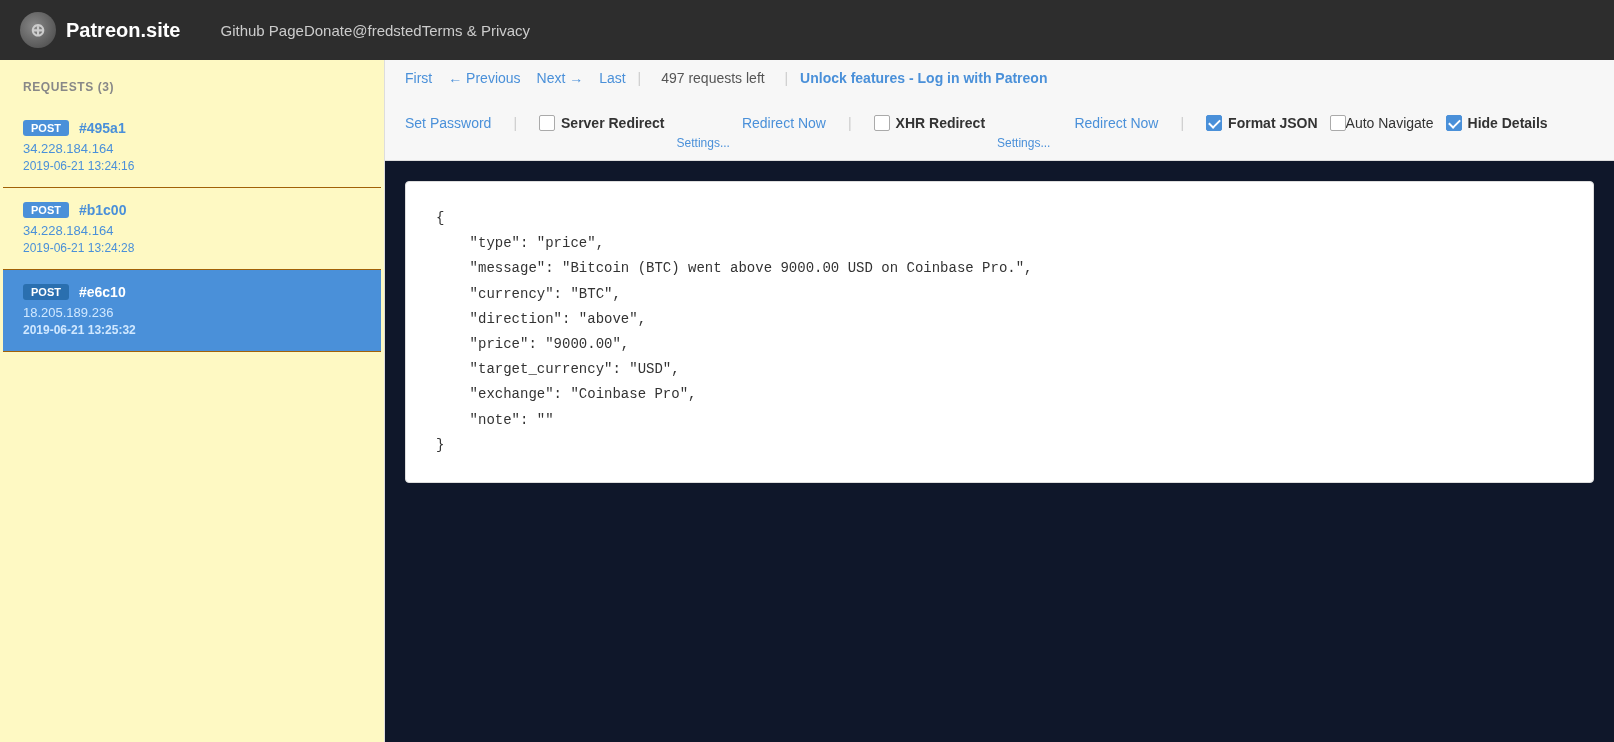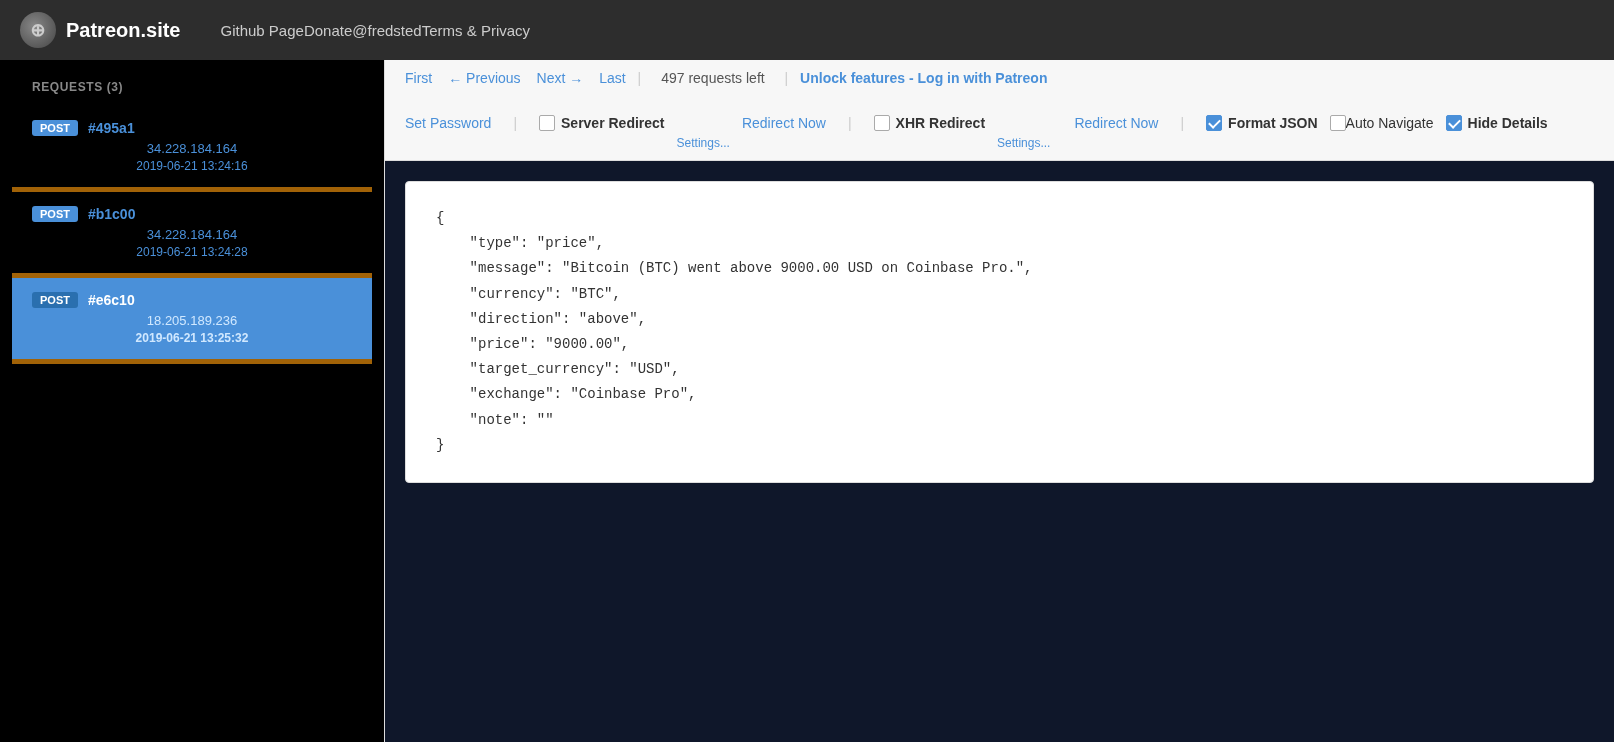--- a/index.html
+++ b/index.html
@@ -45,39 +45,38 @@
 
     
     .main-layout {
       display: flex;
       height: calc(100vh - 60px);
     }
 
     
     .sidebar {
       width: 385px;
-      background: #000000;
+      background: #fef9c3;
       border-right: 1px solid #ddd;
-      padding: 20px 12px;
+      padding: 20px 3px;
       overflow-y: auto;
       flex-shrink: 0;
     }
     .sidebar-title {
       font-size: 12px;
       font-weight: 700;
       color: #888;
       text-transform: uppercase;
       letter-spacing: 0.05em;
       padding: 0 20px 12px 20px;
     }
     .request-item {
       padding: 14px 20px;
       cursor: pointer;
-      border-bottom: 5px solid #a16207;
-      text-align: center;
+      border-bottom: 1px solid #a16207;
     }
     .request-item.active { background: #4a90d9; }
     .request-item .req-top {
       display: flex;
       align-items: center;
       gap: 10px;
       margin-bottom: 5px;
     }
     .badge-post {
       background: #4a90d9;

